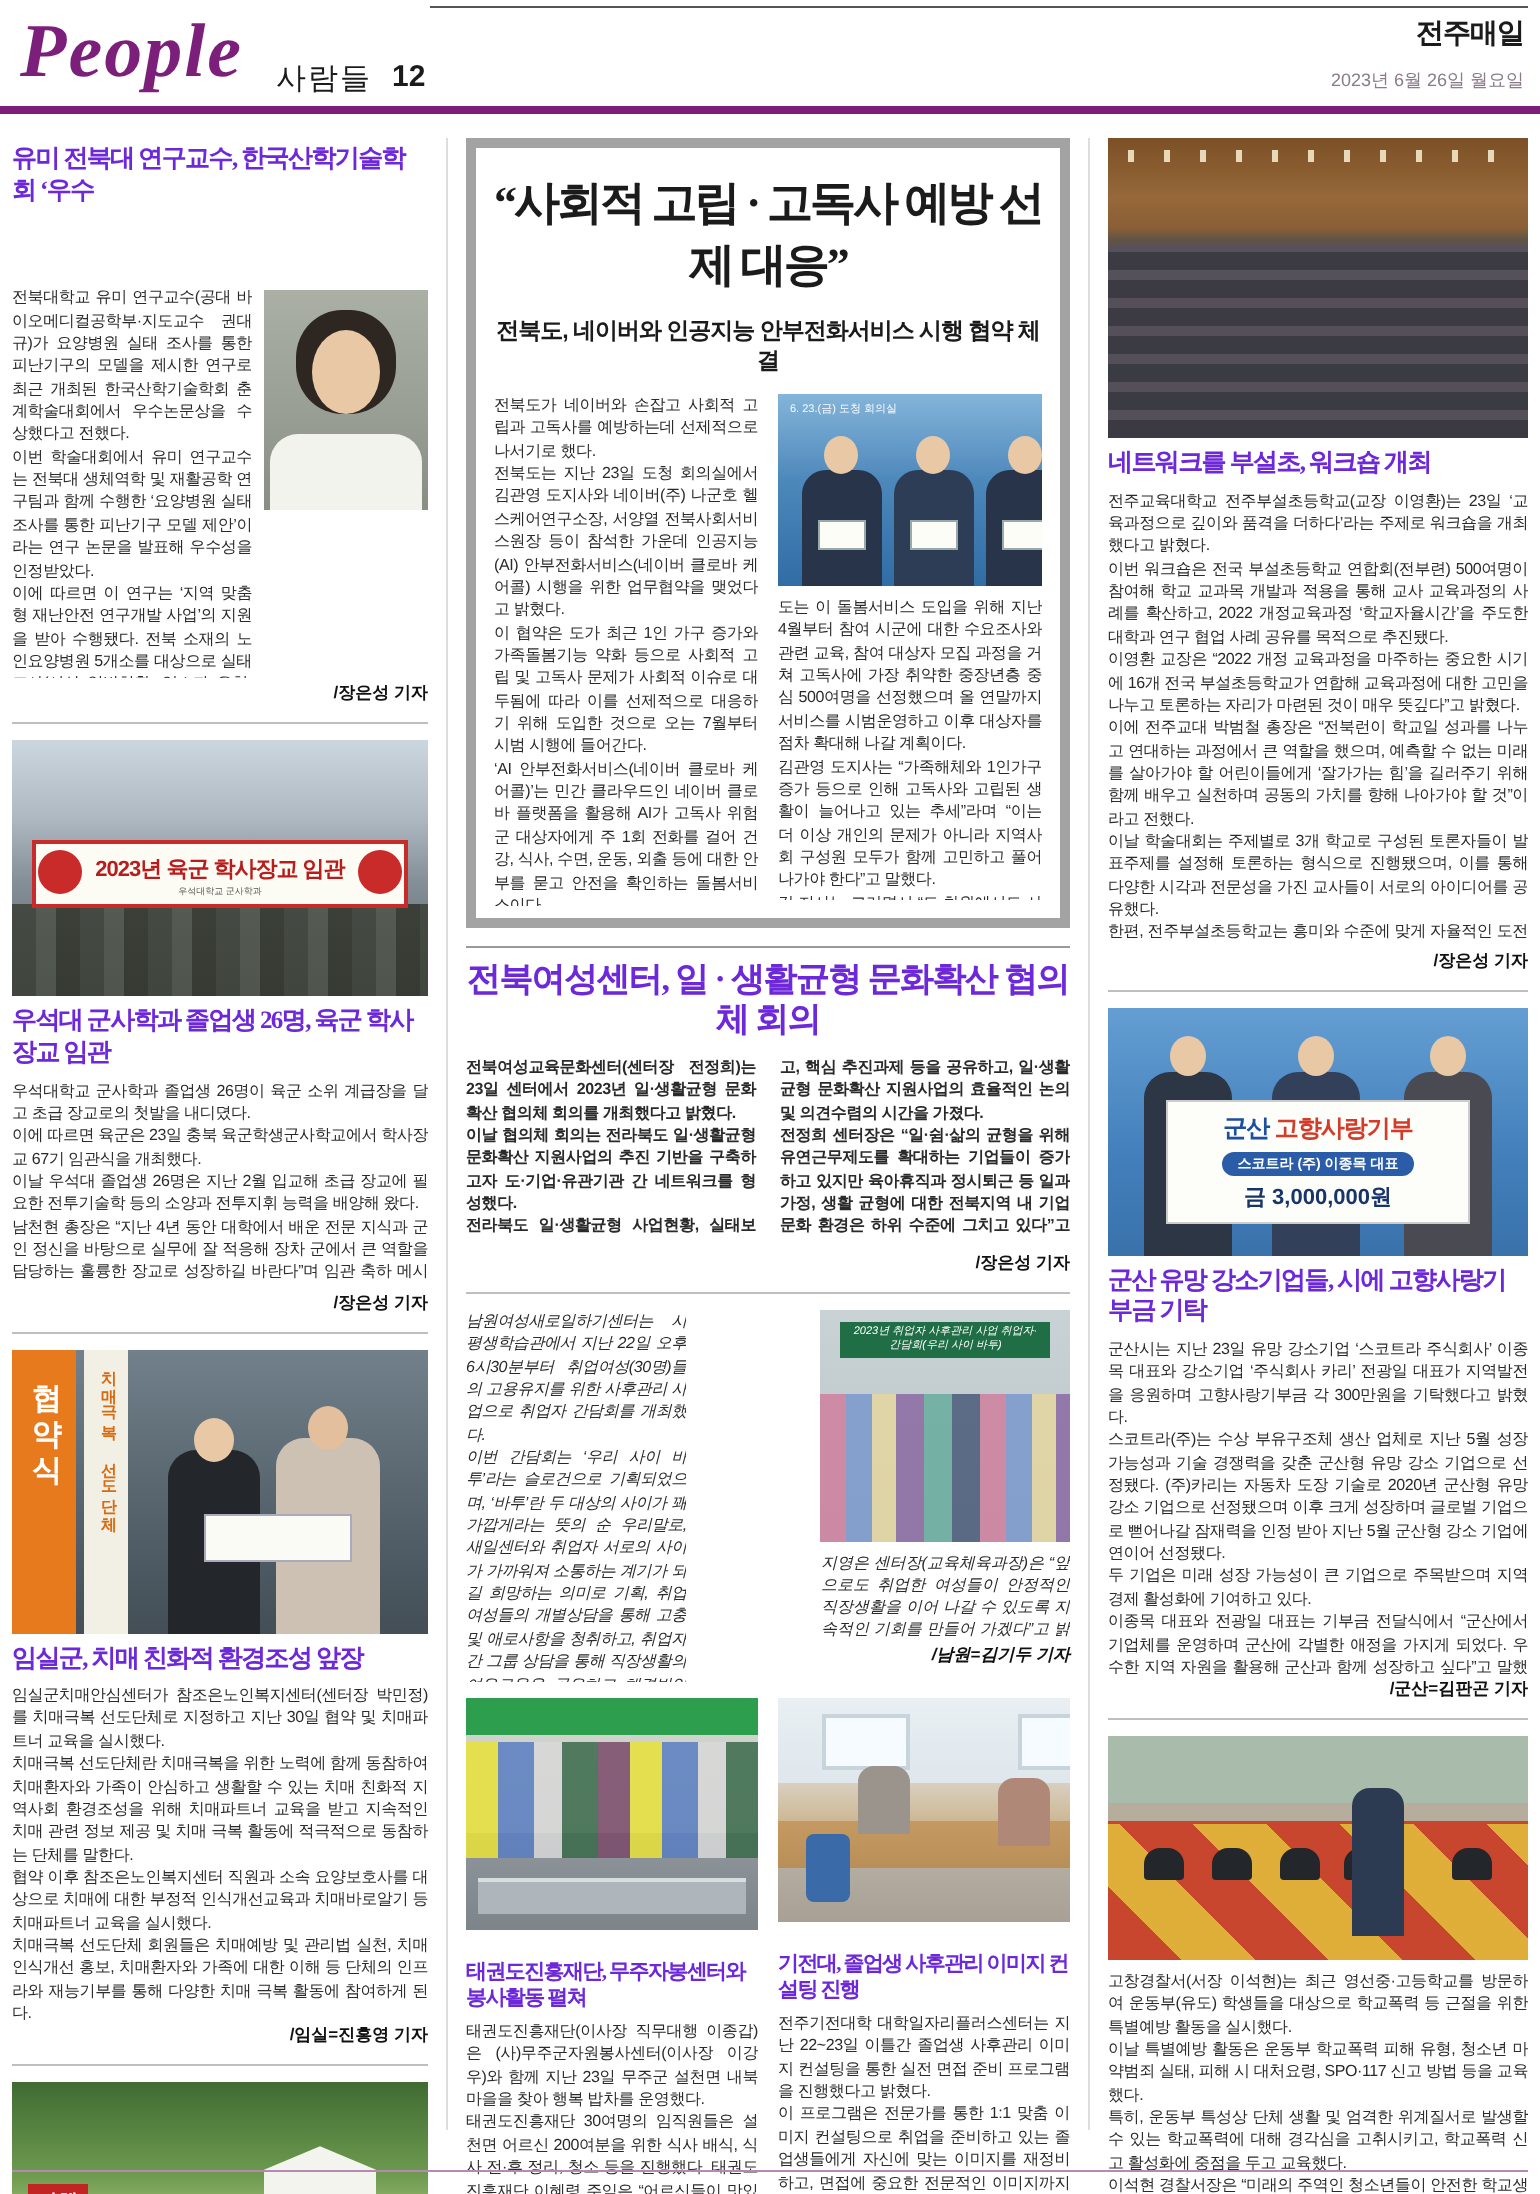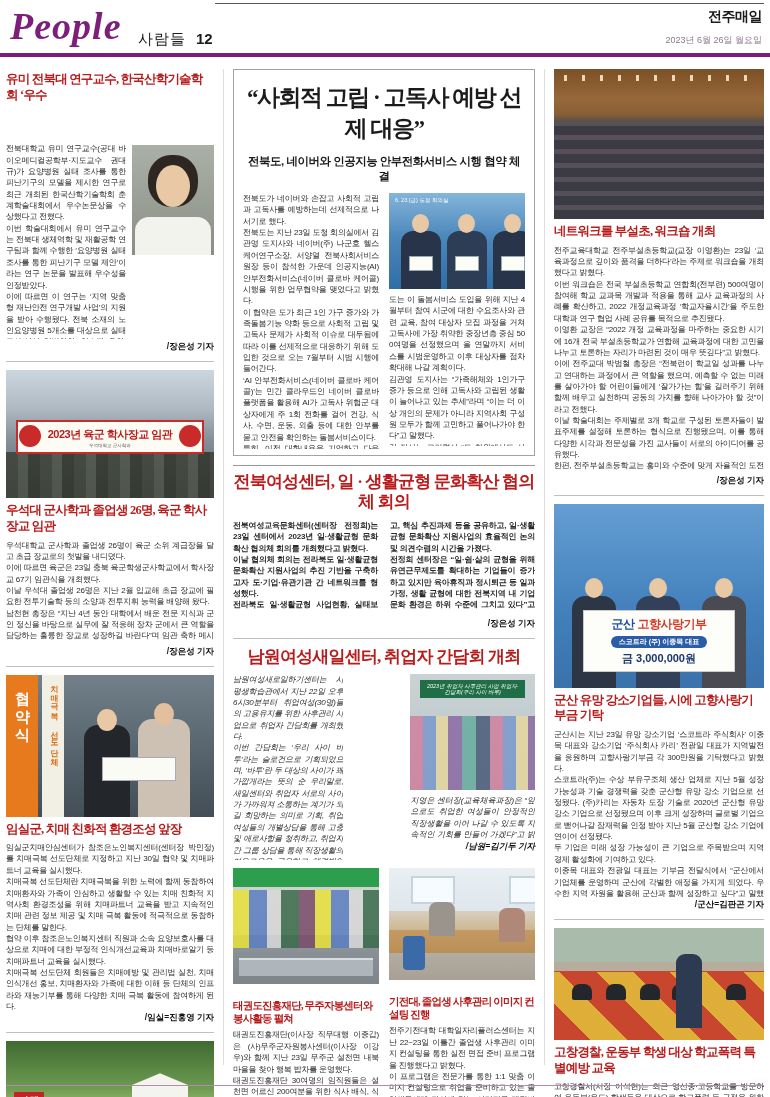--- a/index.html
+++ b/index.html
@@ -18,31 +18,31 @@
   .paper-date { position:absolute; right:8px; top:34px; font-size:9px; color:#8a7a8a; }
 
   
   .content { display:flex; padding:12px 6px 0 6px; gap:9px; height:1008px; }
   .col-left   { width:218px; border-right:1px solid #ddd; padding-right:9px; }
   .col-center { width:312px; border-right:1px solid #ddd; padding-right:9px; }
   .col-right  { flex:1; }
   .divider { border:none; border-top:1px solid #bfbfbf; margin:8px 0; }
 
   
-  .hl { font-family:"Liberation Serif","DejaVu Serif",serif; font-weight:bold; letter-spacing:-0.8px; color:#b91c1c; }
+  .hl { font-family:"Liberation Serif","DejaVu Serif",serif; font-weight:bold; letter-spacing:-0.8px; color:#6d28d9; }
   .hl-s  { font-size:12.5px; line-height:1.25; margin:3px 0 5px 0; }
   .hl-xs { font-size:10.5px; line-height:1.25; margin:15px 0 4px 0; }
   .hl-m  { font-size:17px;  line-height:1.2; text-align:center; margin:6px 0 7px 0; }
   .body-text { font-size:8px; line-height:1.42; text-align:justify; white-space:pre-line;
                word-break:break-all; letter-spacing:-0.2px; color:#2a2a2a; overflow:hidden; }
   .byline { font-size:8.5px; font-weight:bold; text-align:right; margin-top:2px; color:#111; }
   .caption { font-size:8px; line-height:1.4; text-align:justify; word-break:break-all; color:#2a2a2a; margin-top:4px; overflow:hidden;}
 
   
-  .main-box { border:1px solid #a3a3a3; padding:10px 9px 6px 9px; margin-bottom:9px; }
+  .main-box { border:5px solid #a3a3a3; padding:10px 9px 6px 9px; margin-bottom:9px; }
   .main-headline { font-family:"Liberation Serif","DejaVu Serif",serif; font-weight:bold; font-size:23px;
                    letter-spacing:-1.5px; text-align:center; margin:2px 0 10px 0; }
   .main-subhead { text-align:center; font-weight:bold; font-size:11.5px; letter-spacing:-0.5px; margin-bottom:9px; }
   .main-cols { display:flex; gap:10px; height:256px; overflow:hidden; }
   .main-col { flex:1; }
 
   
   .photo { position:relative; width:100%; overflow:hidden; margin-bottom:5px; }
   .ph-portrait { float:right; width:82px; height:110px; margin:2px 0 4px 6px;
                  background:linear-gradient(180deg,#aab0a6 0%,#979d93 60%,#888d85 100%); position:relative; overflow:hidden;}
@@ -109,21 +109,21 @@
   .of-fig { position:absolute; width:26px; height:34px; border-radius:8px 8px 0 0; background:#8a8078; }
   .of-fig.g1{left:40px; top:34px; background:#9a948c;} .of-fig.g2{right:10px; top:40px; background:#b08878;}
 
   .ph-aud { height:150px; background:linear-gradient(180deg,#7c5026 0%,#96683a 20%,#8a5f36 30%,#5f5348 34%,#4a4540 100%); }
   .aud-lights { position:absolute; top:6px; left:10px; right:10px; height:6px;
                 background:repeating-linear-gradient(90deg,#f2e8c8 0 3px,transparent 3px 18px); opacity:.9;}
   .aud-crowd { position:absolute; bottom:0; left:0; right:0; height:96px; opacity:.92;
                background:repeating-linear-gradient(0deg,#3a3a44 0 9px,#56505c 9px 14px),
                           repeating-linear-gradient(90deg,rgba(233,200,166,.5) 0 4px,transparent 4px 13px); }
 
-  .ph-gunsan { height:184px; background:linear-gradient(180deg,#649ed2 0%,#427fbb 60%,#3a72ab 100%); }
+  .ph-gunsan { height:124px; background:linear-gradient(180deg,#649ed2 0%,#427fbb 60%,#3a72ab 100%); }
   .gs-fig { position:absolute; bottom:0; width:44px; height:92px; border-radius:13px 13px 0 0; background:#2c3644; }
   .gs-fig.f1{left:18px;} .gs-fig.f2{left:82px; background:#33405a;} .gs-fig.f3{left:148px; background:#4a4a52;}
   .gs-head { position:absolute; bottom:90px; width:18px; height:20px; border-radius:50%; background:#e9c8a6; }
   .gs-head.h1{left:31px;} .gs-head.h2{left:95px;} .gs-head.h3{left:161px;}
   .gs-sign { position:absolute; left:50%; transform:translateX(-50%); bottom:16px; width:152px; height:62px;
              background:#fdfdfa; border:1px solid #ccc; display:flex; flex-direction:column; align-items:center; justify-content:center; gap:3px;}
   .gs-l1 { font-weight:bold; font-size:12px; color:#1c4fa0; letter-spacing:-0.5px;}
   .gs-l1 b { color:#d43c2a; }
   .gs-l2 { background:#2a5ca8; color:#fff; font-size:7px; font-weight:bold; padding:1px 8px; border-radius:7px;}
   .gs-l3 { font-weight:bold; font-size:11px; color:#17356b; }
@@ -272,21 +272,20 @@
         <div class="two-col body-text" style="max-height:96px;font-weight:bold;">전북여성교육문화센터(센터장 전정희)는 23일 센터에서 2023년 일·생활균형 문화확산 협의체 회의를 개최했다고 밝혔다.
 이날 협의체 회의는 전라북도 일·생활균형 문화확산 지원사업의 추진 기반을 구축하고자 도·기업·유관기관 간 네트워크를 형성했다.
 전라북도 일·생활균형 사업현황, 실태보고, 핵심 추진과제 등을 공유하고, 일·생활균형 문화확산 지원사업의 효율적인 논의 및 의견수렴의 시간을 가졌다.
 전정희 센터장은 “일·쉼·삶의 균형을 위해 유연근무제도를 확대하는 기업들이 증가하고 있지만 육아휴직과 정시퇴근 등 일과 가정, 생활 균형에 대한 전북지역 내 기업문화 환경은 하위 수준에 그치고 있다”고 말했다. 이어 전북도 여성가족과 김정 과장은 “그동안 일·생활균형 지원은 자녀가 있는 여성에 초점이었다면, 이번 일·생활균형 문화확산 지원사업은 기혼 또는 모든 근로자까지 확대하는 최초의 시도”라며 “일과 생활이 조화를 이루는 행복한 삶과 전북 만들기를 위해 민선 8기 도정 목표 실현과 도민들의 일·생활균형 문화확산을 체감할 수 있도록 아낌없이 지원하겠다”고 밝혔다.</div>
         <div class="byline">/장은성 기자</div>
       </div>
 
       <hr class="divider">
 
       <div>
-        <div class="hl hl-m">남원여성새일센터, 취업자 간담회 개최</div>
         <div class="nw-row">
           <div class="nw-left body-text" style="max-height:186px;">남원여성새로일하기센터는 시 평생학습관에서 지난 22일 오후 6시30분부터 취업여성(30명)들의 고용유지를 위한 사후관리 사업으로 취업자 간담회를 개최했다.
 이번 간담회는 ‘우리 사이 바투’라는 슬로건으로 기획되었으며, ‘바투’란 두 대상의 사이가 꽤 가깝게라는 뜻의 순 우리말로, 새일센터와 취업자 서로의 사이가 가까워져 소통하는 계기가 되길 희망하는 의미로 기획, 취업 여성들의 개별상담을 통해 고충 및 애로사항을 청취하고, 취업자 간 그룹 상담을 통해 직장생활의 여유로움을 공유하고 해결방안을 모색하는 시간을 가졌다.
 또한, 개성에 맞는 색실을 선택하고 직접 손으로 바느질하는 가죽가방 만들기 힐링 프로그램을 진행함으로 취업자들의 만족감을 높여 직무 스트레스를 해소하고 삶의 활력을 찾아 고용유지를 높이고자 한다.</div>
           <div class="nw-right">
             <div class="photo ph-namwon">
               <div class="nw-banner">2023년 취업자 사후관리 사업 취업자·간담회(우리 사이 바투)</div>
               <div class="nw-crowd"></div>
             </div>
             <div class="caption" style="max-height:44px;">지영은 센터장(교육체육과장)은 “앞으로도 취업한 여성들이 안정적인 직장생활을 이어 나갈 수 있도록 지속적인 기회를 만들어 가겠다”고 밝혔다.</div>
@@ -371,21 +370,20 @@
       <div>
         <div class="photo ph-gochang">
           <div class="gc-mats"></div>
           <div class="gc-sit s1"></div>
           <div class="gc-sit s2"></div>
           <div class="gc-sit s3"></div>
           <div class="gc-sit s4"></div>
           <div class="gc-sit s5"></div>
           <div class="gc-inst"></div>
         </div>
-        <div class="hl hl-s">고창경찰, 운동부 학생 대상 학교폭력 특별예방 교육</div>
         <div class="body-text" style="max-height:118px;">고창경찰서(서장 이석현)는 최근 영선중·고등학교를 방문하여 운동부(유도) 학생들을 대상으로 학교폭력 등 근절을 위한 특별예방 활동을 실시했다.
 이날 특별예방 활동은 운동부 학교폭력 피해 유형, 청소년 마약범죄 실태, 피해 시 대처요령, SPO·117 신고 방법 등을 교육했다.
 특히, 운동부 특성상 단체 생활 및 엄격한 위계질서로 발생할 수 있는 학교폭력에 대해 경각심을 고취시키고, 학교폭력 신고 활성화에 중점을 두고 교육했다.
 이석현 경찰서장은 “미래의 주역인 청소년들이 안전한 학교생활을 통해 꿈을 펼칠 수 있도록 지속적으로 예방 활동을 이어 나가겠다”고 밝혔다.</div>
 
       </div>
     </div>
   </div>
 
   <div class="bottom-rule"></div>

